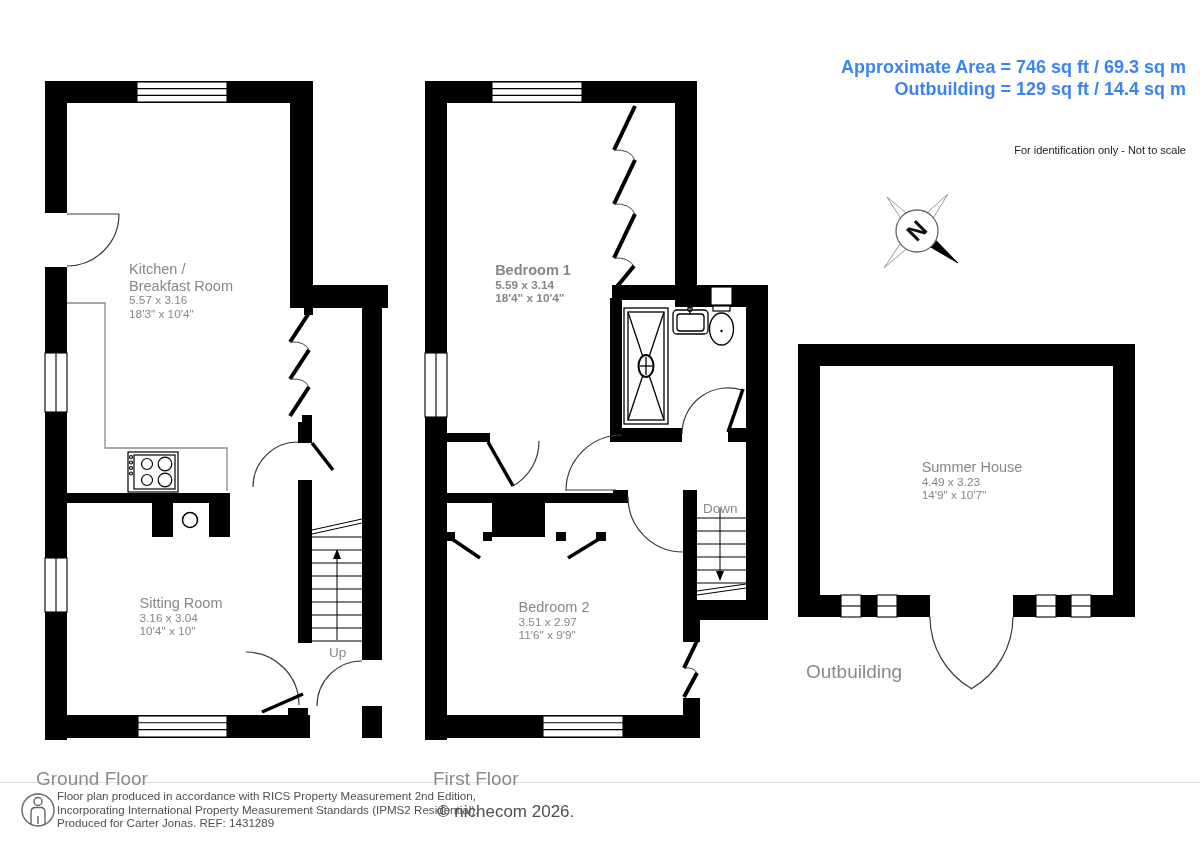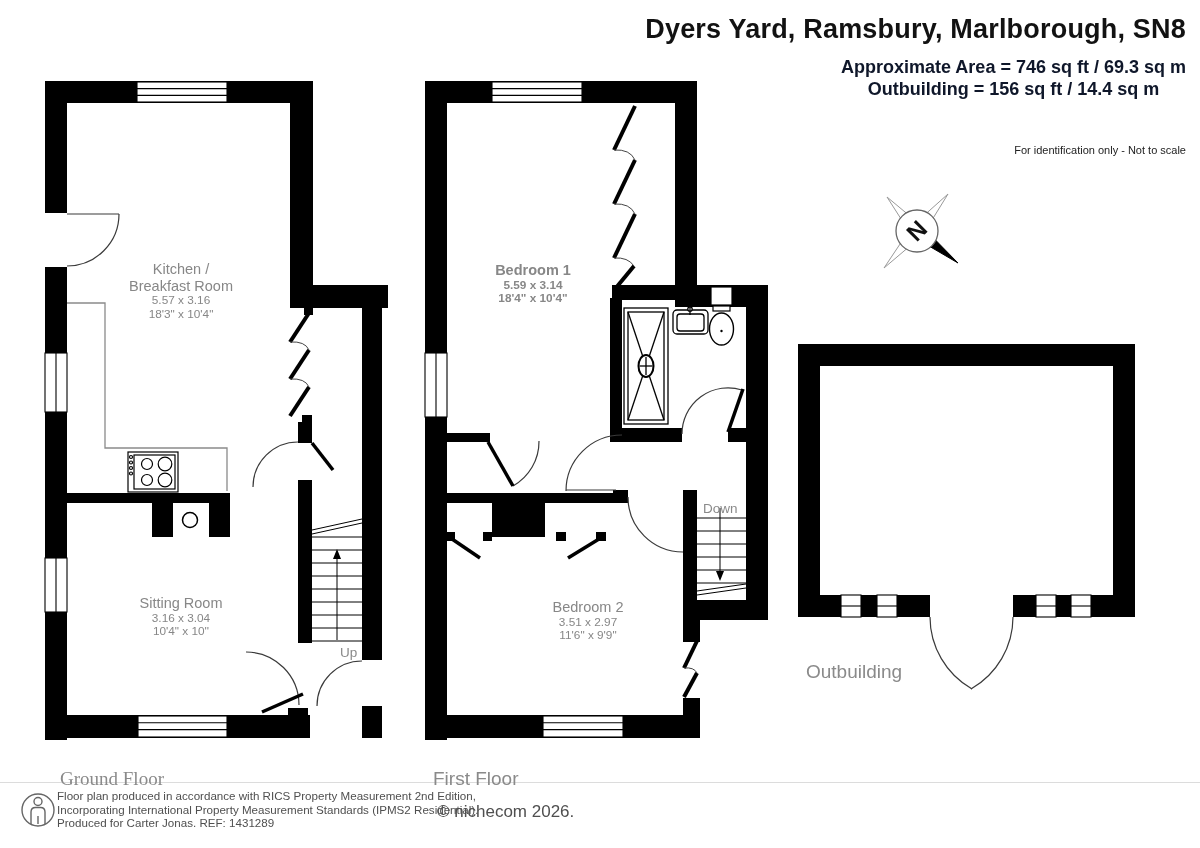--- a/index.html
+++ b/index.html
@@ -1,24 +1,24 @@
 <!DOCTYPE html>
 <html><head>
 <meta charset="utf-8">
 <style>
   html,body{margin:0;padding:0;background:#fff;}
   #stage{position:relative;width:1200px;height:848px;background:#fff;overflow:hidden;
          font-family:"Liberation Sans","DejaVu Sans",sans-serif;}
   .abs{position:absolute;}
   #plan-svg{position:absolute;left:0;top:0;}
   .title{right:14px;top:14px;font-size:27px;font-weight:bold;color:#121212;text-align:right;letter-spacing:0.2px;}
-  .area-block{right:14px;top:56px;text-align:center;color:#0f172a;}
+  .area-block{right:14px;top:56px;text-align:right;color:#3b82f6;}
   .area-line{font-size:18px;font-weight:bold;line-height:22px;}
   .disclaimer{right:14px;top:144px;font-size:11px;color:#222;text-align:right;}
-  .room-label{text-align:center;color:#878787;transform:translateX(-50%);}
+  .room-label{text-align:left;color:#878787;transform:translateX(-50%);}
   .room-name{font-size:14.5px;line-height:16.5px;}
   .room-dim{font-size:11.8px;line-height:13.5px;}
   .floor-label{font-size:19px;color:#8a8a8a;margin-top:22px;}
   .stair-label{font-size:13.5px;color:#8a8a8a;}
   .footer-text{left:57px;top:789px;color:#4f4f4f;font-size:11.6px;line-height:13.6px;}
   .copyright{left:437px;top:802px;color:#4f4f4f;font-size:17px;}
 </style>
 </head>
 <body>
 
@@ -271,25 +271,24 @@
 
   <rect x="0" y="782" width="1200" height="1" fill="#dcdcdc"></rect>
   <g stroke="#666" stroke-width="1.4" fill="none">
     <circle cx="38" cy="810" r="16"></circle>
     <circle cx="38" cy="801.5" r="4"></circle>
     <path d="M31,824 L31,812 Q31,807.5 35.5,807.5 L40.5,807.5 Q45,807.5 45,812 L45,824"></path>
     <line x1="38" y1="816" x2="38" y2="824"></line>
   </g>
 </svg>
 
-  <div class="abs title">Dyers Yard, Ramsbury, Marlborough, SN8</div>
 
   <div class="abs area-block">
     <div class="area-line">Approximate Area = 746 sq ft / 69.3 sq m</div>
-    <div class="area-line">Outbuilding = 156 sq ft / 14.4 sq m</div>
+    <div class="area-line">Outbuilding = 129 sq ft / 14.4 sq m</div>
   </div>
   <div class="abs disclaimer">For identification only - Not to scale</div>
 
   <div class="abs room-label" style="left:181px;top:261px;">
     <div class="room-name">Kitchen /</div>
     <div class="room-name">Breakfast Room</div>
     <div class="room-dim">5.57 x 3.16</div>
     <div class="room-dim">18'3" x 10'4"</div>
   </div>
 
@@ -298,31 +297,36 @@
     <div class="room-dim">3.16 x 3.04</div>
     <div class="room-dim">10'4" x 10''</div>
   </div>
 
   <div class="abs room-label" style="left:533px;top:262px;font-weight:bold;">
     <div class="room-name">Bedroom 1</div>
     <div class="room-dim">5.59 x 3.14</div>
     <div class="room-dim">18'4" x 10'4"</div>
   </div>
 
-  <div class="abs room-label" style="left:588px;top:599px;">
+  <div class="abs room-label" style="left:554px;top:599px;">
     <div class="room-name">Bedroom 2</div>
     <div class="room-dim">3.51 x 2.97</div>
     <div class="room-dim">11'6" x 9'9"</div>
   </div>
 
-
-  <div class="abs stair-label" style="left:340px;top:645px;">Up</div>
+  <div class="abs room-label" style="left:972px;top:459px;">
+    <div class="room-name">Summer House</div>
+    <div class="room-dim">4.49 x 3.23</div>
+    <div class="room-dim">14'9" x 10'7"</div>
+  </div>
+
+  <div class="abs stair-label" style="left:329px;top:645px;">Up</div>
   <div class="abs stair-label" style="left:703px;top:501px;">Down</div>
 
-  <div class="abs floor-label" style="left:60px;top:746px;font-family:Liberation Serif, serif;">Ground Floor</div>
+  <div class="abs floor-label" style="left:36px;top:746px;">Ground Floor</div>
   <div class="abs floor-label" style="left:433px;top:746px;text-align:right;">First Floor</div>
   <div class="abs floor-label" style="left:806px;top:639px;">Outbuilding</div>
 
   <div class="abs footer-text">
     <div>Floor plan produced in accordance with RICS Property Measurement 2nd Edition,</div>
     <div>Incorporating International Property Measurement Standards (IPMS2 Residential).</div>
     <div>Produced for Carter Jonas.   REF: 1431289</div>
   </div>
   <div class="abs copyright">© nichecom 2026.</div>
 

